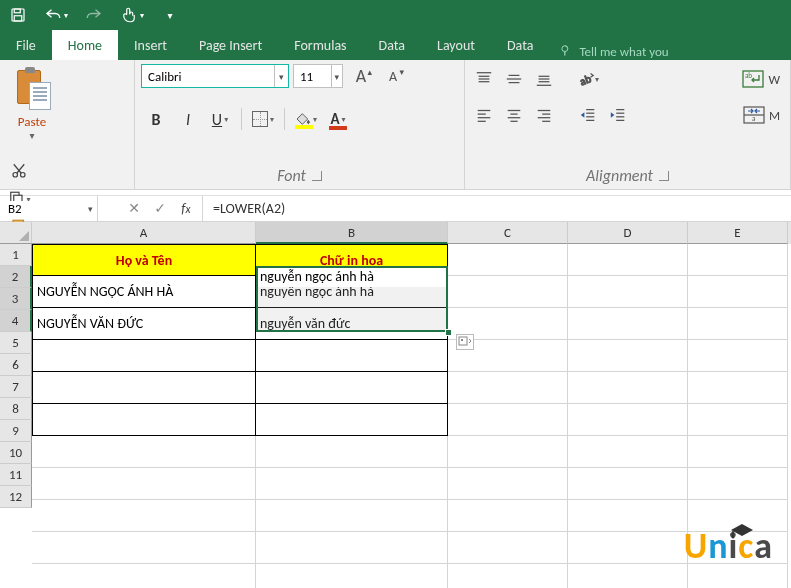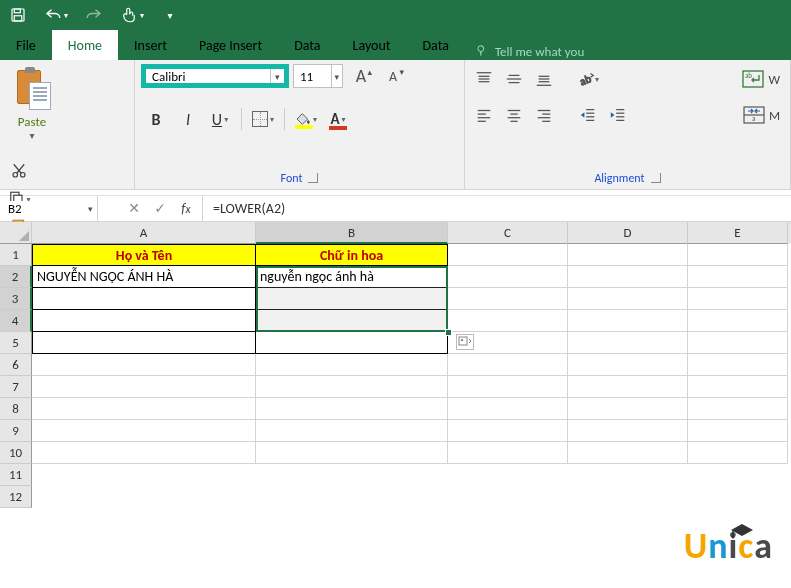--- a/index.html
+++ b/index.html
@@ -6,53 +6,53 @@
   body { background: #fff; width: 791px; height: 588px; overflow: hidden; position: relative; }
 
   
   .titlebar { background: #217346; height: 30px; display: flex; align-items: center; padding: 0 6px; gap: 14px; }
   .titlebar .qat-btn { width: 24px; height: 24px; display: flex; align-items: center; justify-content: center; color: #fff; font-size: 14px; }
   .titlebar .qat-btn.disabled { opacity: 0.5; }
   .titlebar .qat-btn svg { width: 18px; height: 18px; }
 
   
   .tabstrip { background: #217346; height: 30px; display: flex; align-items: stretch; }
-  .tab { padding: 0 16px; display: flex; align-items: center; color: #000000; font-size: 14px; cursor: pointer; }
+  .tab { padding: 0 16px; display: flex; align-items: center; color: #e5e5e5; font-size: 14px; cursor: pointer; }
   .tab.file { font-weight: 400; }
   .tab.active { background: #fff; color: #217346; }
   .tellme { display: flex; align-items: center; color: #a5d8c0; font-size: 13px; gap: 6px; padding-left: 10px; margin-top: 12px; }
   .tellme svg { width: 14px; height: 14px; }
 
   
   .ribbon { background: #f1f1f1; height: 130px; display: flex; border-bottom: 1px solid #d4d4d4; }
   .group { border-right: 1px solid #d4d4d4; padding: 4px 6px 0 6px; display: flex; flex-direction: column; justify-content: space-between; }
   .group-content { display: flex; flex-direction: column; gap: 4px; flex: 1; }
-  .group-label { text-align: center; color: #1d4ed8; font-size: 12px; padding: 2px 0 4px 0; display: flex; justify-content: center; align-items: center; gap: 6px; }
+  .group-label { text-align: center; color: #737373; font-size: 16px; padding: 2px 0 4px 0; display: flex; justify-content: center; align-items: center; gap: 6px; font-style: italic; }
   .launcher { width: 10px; height: 10px; border: 1px solid #888; border-top: none; border-left: none; position: relative; }
   .launcher::after { content: ""; position: absolute; right: -1px; bottom: -1px; width: 4px; height: 4px; border-right: 1px solid #888; border-bottom: 1px solid #888; }
 
   
   .clipboard { width: 135px; }
   .clip-row { display: flex; gap: 4px; }
   .paste-btn { width: 52px; height: 86px; display: flex; flex-direction: column; align-items: center; justify-content: flex-start; padding-top: 4px; }
   .paste-icon { width: 38px; height: 42px; position: relative; }
   .paste-icon .board { position: absolute; left: 4px; top: 2px; width: 24px; height: 34px; background: #d88c3a; border: 1px solid #b06a1a; border-radius: 2px; }
   .paste-icon .board::before { content: ""; position: absolute; top: -4px; left: 7px; width: 10px; height: 6px; background: #888; border-radius: 2px 2px 0 0; }
   .paste-icon .sheet { position: absolute; right: 0; bottom: 0; width: 22px; height: 28px; background: #fff; border: 1px solid #9ab; }
   .paste-icon .sheet::before { content: ""; position: absolute; left: 3px; top: 4px; width: 14px; height: 2px; background: #9ab; box-shadow: 0 4px 0 #9ab, 0 8px 0 #9ab, 0 12px 0 #9ab; }
-  .paste-label { font-size: 13px; color: #4d7c0f; margin-top: 4px; }
+  .paste-label { font-size: 13px; color: #c2410c; margin-top: 4px; }
   .paste-arrow { font-size: 10px; color: #666; }
   .clip-side { display: flex; flex-direction: column; gap: 6px; padding-top: 6px; }
   .clip-side .sbtn { width: 26px; height: 22px; display: flex; align-items: center; justify-content: center; }
   .clip-side svg { width: 18px; height: 18px; }
 
   
   .font-group { width: 330px; }
   .font-row { display: flex; align-items: center; gap: 4px; }
-  .font-name-sel { display: flex; height: 24px; border: 5px solid #14b8a6; background: #fff; width: 148px; }
+  .font-name-sel { display: flex; height: 24px; border: 1px solid #14b8a6; background: #fff; width: 148px; }
   .font-name-sel input { border: none; width: 100%; padding: 0 6px; font-size: 13px; outline: none; }
   .sel-arrow { width: 16px; border-left: 1px solid #c0c0c0; display: flex; align-items: center; justify-content: center; font-size: 9px; color: #555; }
   .font-size-sel { display: flex; height: 24px; border: 1px solid #c0c0c0; background: #fff; width: 50px; }
   .font-size-sel input { border: none; width: 100%; padding: 0 6px; font-size: 13px; outline: none; }
   .aa-btn { width: 28px; height: 24px; display: flex; align-items: center; justify-content: center; color: #555; position: relative; }
   .aa-big { font-size: 18px; font-weight: 400; }
   .aa-sup { font-size: 9px; position: absolute; top: 2px; right: 3px; }
   .font-row2 { display: flex; align-items: center; gap: 2px; margin-top: 14px; }
   .fbtn { width: 30px; height: 26px; display: flex; align-items: center; justify-content: center; color: #333; font-size: 16px; position: relative; }
   .fbtn .dd { font-size: 8px; color: #666; margin-left: 2px; }
@@ -89,21 +89,21 @@
   .selall { width: 32px; border-right: 1px solid #ccc; border-bottom: 1px solid #999; background: #e6e6e6; position: relative; }
   .selall::after { content: ""; position: absolute; right: 2px; bottom: 2px; width: 0; height: 0; border-left: 10px solid transparent; border-bottom: 10px solid #b0b0b0; }
   .ch { border-right: 1px solid #ccc; border-bottom: 1px solid #999; display: flex; align-items: center; justify-content: center; font-size: 13px; color: #333; background: #e6e6e6; }
   .ch.sel { background: #d2d2d2; border-bottom: 2px solid #217346; }
   .grid-body { display: flex; }
   .row-headers { display: flex; flex-direction: column; }
   .rh { width: 32px; height: 22px; border-right: 1px solid #999; border-bottom: 1px solid #ccc; display: flex; align-items: center; justify-content: center; font-size: 13px; color: #333; background: #e6e6e6; }
   .rh.sel { background: #d2d2d2; border-right: 2px solid #217346; }
   .cells { position: relative; }
   .row { display: flex; }
-  .cell { height: 22px; border-right: 1px solid #d4d4d4; border-bottom: 1px solid #d4d4d4; padding: 0 4px; font-size: 14px; display: flex; align-items: center; overflow: hidden; white-space: nowrap; font-family: Calibri, Arial; }
+  .cell { height: 32px; border-right: 1px solid #d4d4d4; border-bottom: 1px solid #d4d4d4; padding: 0 4px; font-size: 14px; display: flex; align-items: center; overflow: hidden; white-space: nowrap; font-family: Calibri, Arial; }
   .colA { width: 224px; }
   .colB { width: 192px; }
   .colC, .colD { width: 120px; }
   .colE { width: 100px; }
 
   .hdr-cell { background: #ffff00; color: #c00000; font-weight: bold; justify-content: center; }
   .bord { border-right: 1px solid #000 !important; border-bottom: 1px solid #000 !important; }
   .bord-top { border-top: 1px solid #000; }
   .bord-left { border-left: 1px solid #000; }
 
@@ -158,20 +158,21 @@
     <span style="font-size:8px;color:#fff;margin-left:2px">▾</span>
   </div>
   <div class="qat-btn" style="font-size:10px;color:#fff;">▾</div>
 </div>
 
 <div class="tabstrip">
   <div class="tab file">File</div>
   <div class="tab active">Home</div>
   <div class="tab">Insert</div>
   <div class="tab">Page Insert</div>
+  <div class="tab">Formulas</div>
   <div class="tab">Data</div>
   <div class="tab">Layout</div>
   <div class="tab">Data</div>
   <div class="tellme">
     <svg viewBox="0 0 24 24" fill="#a5d8c0">
         <circle cx="10" cy="8" r="5" fill="none" stroke="#a5d8c0" stroke-width="1.6"></circle>
         <path d="M10 3 a5 5 0 0 1 5 5" fill="none" stroke="#a5d8c0"></path>
         <rect x="9" y="13" width="2" height="7" rx="1"></rect>
       </svg>
     <span>Tell me what you</span>
@@ -438,20 +439,27 @@
         <div class="cell colE"></div>
       </div>
 
       <div class="row">
         <div class="cell colA bord bord-left">NGUYỄN NGỌC ÁNH HÀ</div>
         <div class="cell colB bord">nguyễn ngọc ánh hà</div>
         <div class="cell colC"></div>
         <div class="cell colD"></div>
         <div class="cell colE"></div>
       </div>
+      <div class="row">
+        <div class="cell colA bord bord-left">NGUYỄN VĂN ĐỨC</div>
+        <div class="cell colB bord">nguyễn văn đức</div>
+        <div class="cell colC"></div>
+        <div class="cell colD"></div>
+        <div class="cell colE"></div>
+      </div>
 
       <div class="row">
         <div class="cell colA bord bord-left"></div>
         <div class="cell colB bord"></div>
         <div class="cell colC"></div>
         <div class="cell colD"></div>
         <div class="cell colE"></div>
       </div>
       <div class="row">
         <div class="cell colA bord bord-left"></div>

